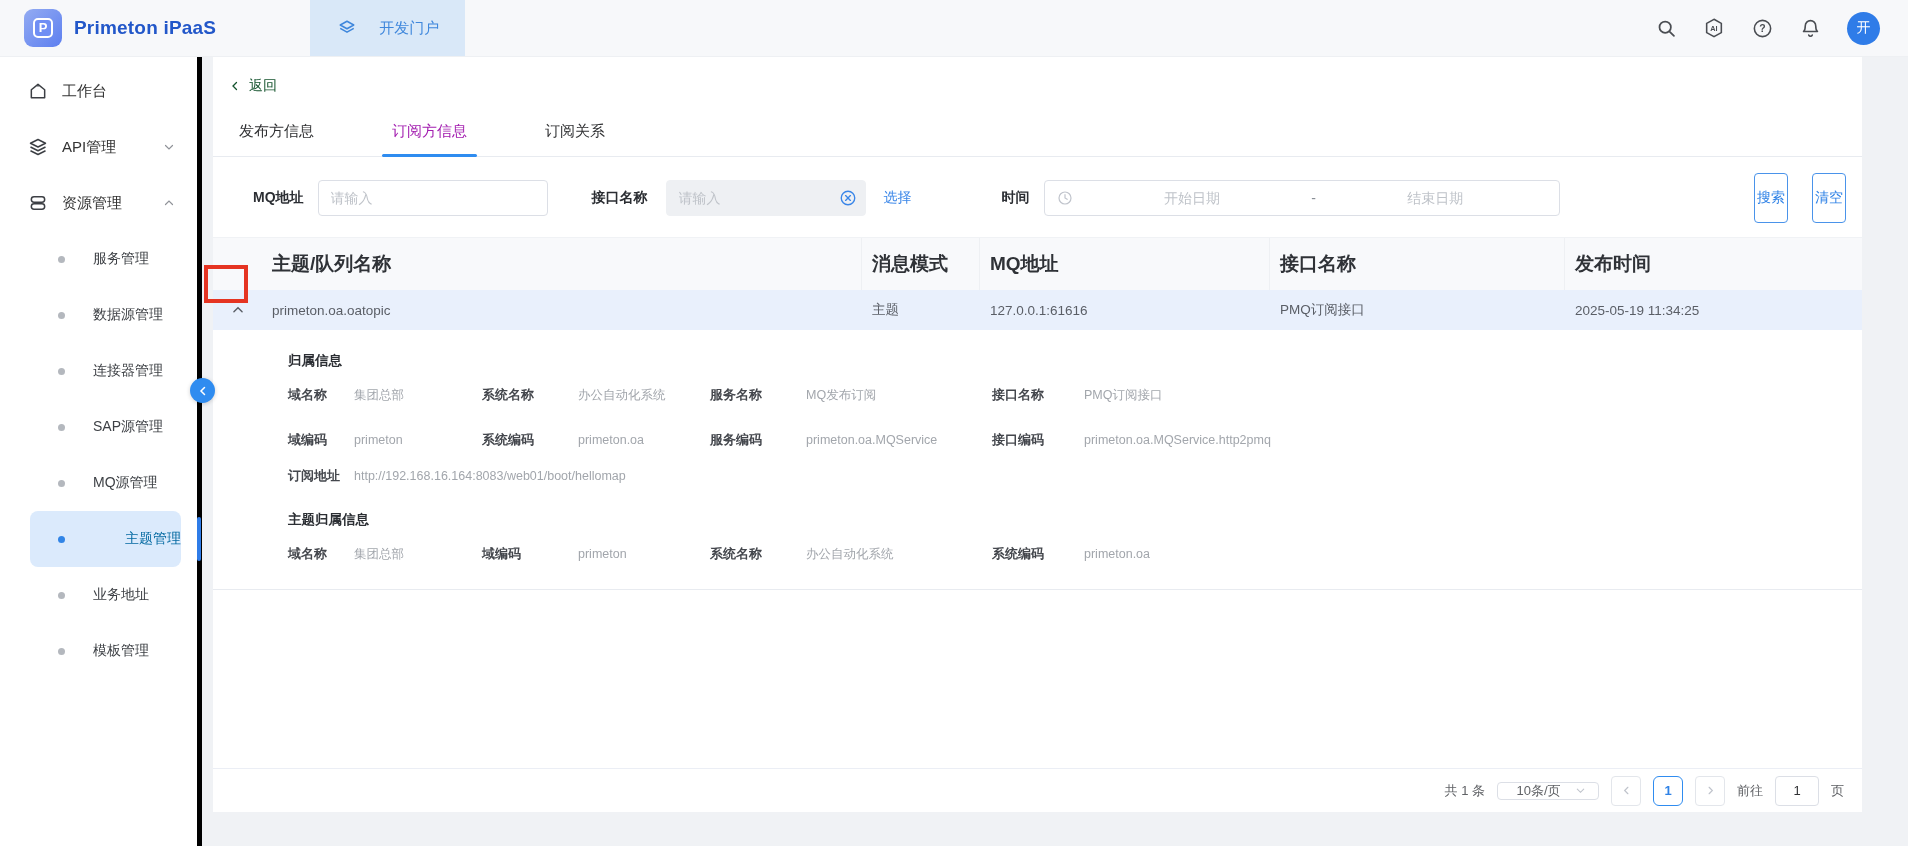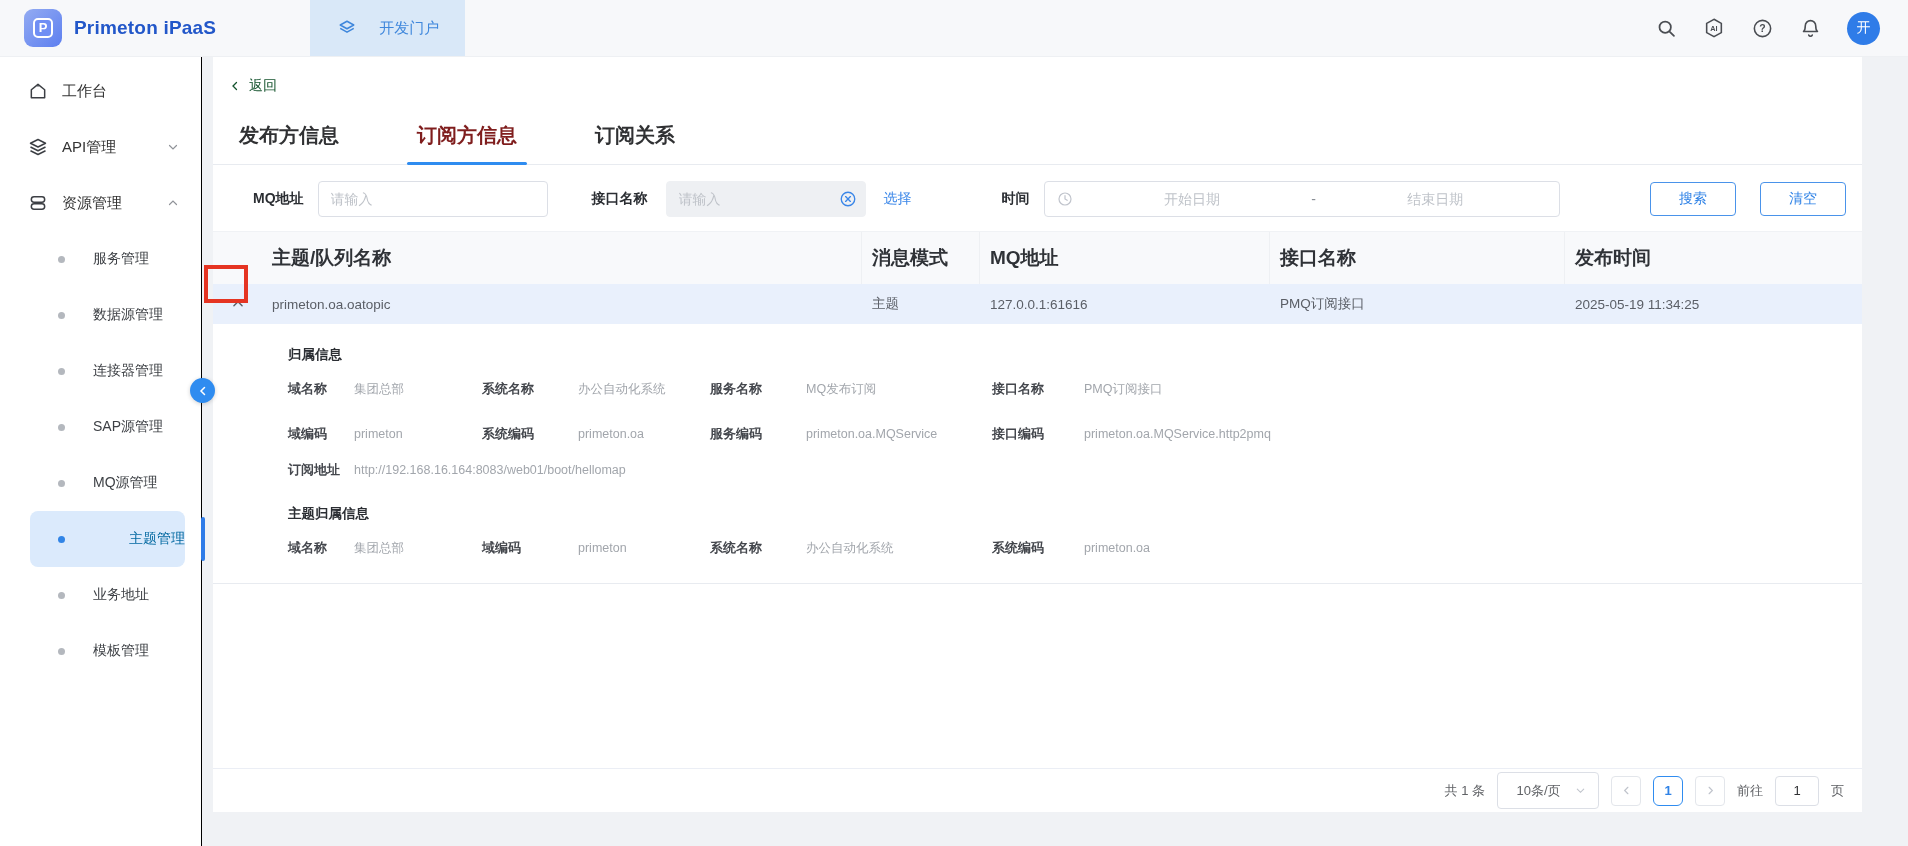--- a/index.html
+++ b/index.html
@@ -12,55 +12,55 @@
   .brand { display:flex; align-items:center; gap:12px; padding:0 24px; }
   .logo { width:38px; height:38px; border-radius:9px; background:linear-gradient(135deg,#93abf2,#5d7ff0); display:flex; align-items:center; justify-content:center; }
   .logo-inner { width:20px; height:20px; border:2px solid #fff; border-radius:5px; background:#6f8ef4; color:#fff; font-weight:bold; font-size:13px; line-height:16px; text-align:center; }
   .brand-name { color:#2257c9; font-size:19px; font-weight:bold; letter-spacing:.2px; }
   .portal-tab { margin-left:70px; padding:0 26px; background:#d9e8f8; color:#3f87dc; font-size:15px; display:flex; align-items:center; gap:21px; cursor:pointer; }
   .header-right { margin-left:auto; display:flex; align-items:center; gap:26px; padding-right:28px; color:#4a4d52; }
   .hicon { width:22px; height:22px; display:flex; align-items:center; justify-content:center; cursor:pointer; }
   .avatar { width:33px; height:33px; border-radius:50%; background:#2f7ce8; color:#fff; font-size:14px; display:flex; align-items:center; justify-content:center; cursor:pointer; }
 
   
-  .sidebar { position:absolute; top:57px; left:0; bottom:0; width:202px; background:#fff; border-right:1px solid #000000; padding-top:6px; z-index:4; }
+  .sidebar { position:absolute; top:57px; left:0; bottom:0; width:202px; background:#fff; border-right:5px solid #000000; padding-top:6px; z-index:4; }
   .side-item { height:56px; display:flex; align-items:center; gap:14px; padding-left:28px; font-size:15px; color:#333; cursor:pointer; }
   .side-item .sicon { width:20px; height:20px; color:#3c3f44; }
   .side-item .chev { margin-left:auto; margin-right:22px; color:#909399; }
   .sub-item { height:56px; display:flex; align-items:center; margin:0 16px 0 30px; padding-left:28px; gap:28px; font-size:14px; color:#3d4045; border-radius:8px; cursor:pointer; position:relative; }
   .bullet { width:7px; height:7px; border-radius:50%; background:#b4b8be; flex:0 0 auto; }
   .sub-item.active { background:#dbeafc; color:#0369a1;justify-content:space-between; }
   .sub-item.active .bullet { background:#3184e6; }
   .active-bar { position:absolute; right:-20px; top:6px; width:4px; height:44px; background:#2f7ce8; border-radius:2px; }
   .collapse-handle { position:absolute; left:190px; top:378px; width:25px; height:25px; border-radius:50%; background:#2f8cf0; color:#fff; display:flex; align-items:center; justify-content:center; z-index:9; cursor:pointer; box-shadow:0 1px 4px rgba(0,0,0,.18); }
 
   
   .card { position:absolute; left:213px; top:57px; width:1649px; height:755px; background:#fff; z-index:3; }
   .back-row { padding:20px 16px 4px; }
   .back-link { color:#14532d; font-size:14px; display:inline-flex; align-items:center; gap:8px; cursor:pointer; }
   .tabs { display:flex; gap:58px; padding:0 16px; border-bottom:1px solid #e8ebf0; margin-top:8px; }
-  .tab { font-size:20px; color:#303133; padding:14px 10px 15px; cursor:pointer; position:relative;font-weight:bold; }
-  .tab.active { color:#7f1d1d; }
+  .tab { font-size:15px; color:#303133; padding:14px 10px 15px; cursor:pointer; position:relative; }
+  .tab.active { color:#a21caf; }
   .tab.active::after { content:""; position:absolute; left:0; right:0; bottom:-1px; height:3px; background:#2f8cf0; border-radius:2px; }
 
   
   .filters { display:flex; align-items:center; padding:16px 16px 14px 40px; gap:10px; }
   .f-label { font-size:14px; color:#2b2e33; font-weight:bold; white-space:nowrap; }
   .f-input { height:36px; width:230px; border:1px solid #dcdfe6; border-radius:4px; padding:0 12px; font-size:14px; color:#606266; background:#fff; outline:none; margin-left:4px; }
   .f-input::placeholder { color:#bfc3c9; }
   .f-input-disabled-wrap { position:relative; margin-left:4px; }
   .f-input.gray { background:#eef0f3; border:1px solid #eef0f3; width:200px; padding-right:34px; }
   .clear-icon { position:absolute; right:9px; top:9px; width:18px; height:18px; color:#3a86e8; cursor:pointer; }
   .select-link { color:#3a86e8; font-size:14px; margin:0 18px 0 8px; cursor:pointer; white-space:nowrap; }
   .daterange { height:36px; width:516px; border:1px solid #dcdfe6; border-radius:4px; display:flex; align-items:center; padding:0 12px; gap:8px; color:#bfc3c9; background:#fff; margin-left:4px; }
   .daterange .clock { color:#c0c4cc; width:16px; height:16px; }
   .d-in { border:none; outline:none; flex:1; font-size:14px; color:#606266; text-align:center; background:transparent; }
   .d-in::placeholder { color:#bfc3c9; }
   .d-sep { color:#8a8f96; font-size:14px; }
-  .btn { height:34px; padding:0 28px; border:1px solid #4a93ea; border-radius:4px; background:#fff; color:#2f82e6; font-size:14px; cursor:pointer; margin-left:14px; white-space:nowrap; }
+  .btn { height:50px; padding:0 2px; border:1px solid #4a93ea; border-radius:4px; background:#fff; color:#2f82e6; font-size:14px; cursor:pointer; margin-left:14px; white-space:nowrap; }
   .filters .spacer { flex:1; }
 
   
   .tbl-head { display:grid; grid-template-columns:49px 600px 118px 290px 295px 1fr; background:#f8f9fb; border-top:1px solid #f0f2f5; }
   .tbl-head .th { padding:13px 10px; font-size:19px; color:#2f3237; font-weight:bold; border-right:1px solid #eef0f3; }
   .tbl-head .th:last-child, .tbl-head .th.noline { border-right:none; }
   .tbl-row { display:grid; grid-template-columns:49px 600px 118px 290px 295px 1fr; background:#e9f0fc; align-items:center; }
   .tbl-row .td { padding:11px 10px; font-size:13.5px; color:#5a5e66; }
   .expand-cell { display:flex; align-items:center; justify-content:center; color:#3a86e8; cursor:pointer; }
 
@@ -68,21 +68,21 @@
   .detail { padding:22px 30px 26px 75px; border-bottom:1px solid #e8ebf0; }
   .sec-title { font-size:13.5px; font-weight:bold; color:#2b2e33; margin-bottom:16px; }
   .dgrid { display:grid; grid-template-columns:66px 128px 96px 132px 96px 186px 92px 1fr; row-gap:27px; align-items:baseline; margin-bottom:18px; }
   .dlabel { font-size:13px; font-weight:bold; color:#44474d; white-space:nowrap; }
   .dvalue { font-size:12.5px; color:#a2a6ac; white-space:nowrap; overflow:hidden; }
   .dgrid-addr { display:grid; grid-template-columns:66px 1fr; margin:0 0 26px; align-items:baseline; }
   .mt { margin-top:4px; }
 
   
   .pager { position:absolute; left:0; right:0; bottom:0; height:44px; border-top:1px solid #ebeef5; display:flex; align-items:center; justify-content:flex-end; padding-right:18px; gap:12px; font-size:13px; color:#606266; background:#fff; }
-  .page-size { height:37px; border:1px solid #dcdfe6; border-radius:4px; display:flex; align-items:center; gap:14px; padding:0 10px 0 16px; color:#606266; cursor:pointer; min-width:102px; justify-content:center; }
+  .page-size { height:18px; border:1px solid #dcdfe6; border-radius:4px; display:flex; align-items:center; gap:14px; padding:0 10px 0 16px; color:#606266; cursor:pointer; min-width:102px; justify-content:center; }
   .pg-btn { width:30px; height:30px; border:1px solid #e3e6eb; border-radius:4px; background:#fff; color:#c0c4cc; display:flex; align-items:center; justify-content:center; }
   .pg-cur { width:30px; height:30px; border:1px solid #2f8cf0; border-radius:6px; color:#2f82e6; font-weight:bold; display:flex; align-items:center; justify-content:center; background:#fff; }
   .goto-in { width:44px; height:30px; border:1px solid #dcdfe6; border-radius:4px; text-align:center; font-size:13px; color:#303133; outline:none; }
 
   
   .red-box { position:absolute; left:204px; top:265px; width:44px; height:38px; border:4px solid #e53422; z-index:20; pointer-events:none; }
 
   svg { display:block; }
 </style>
 </head>

